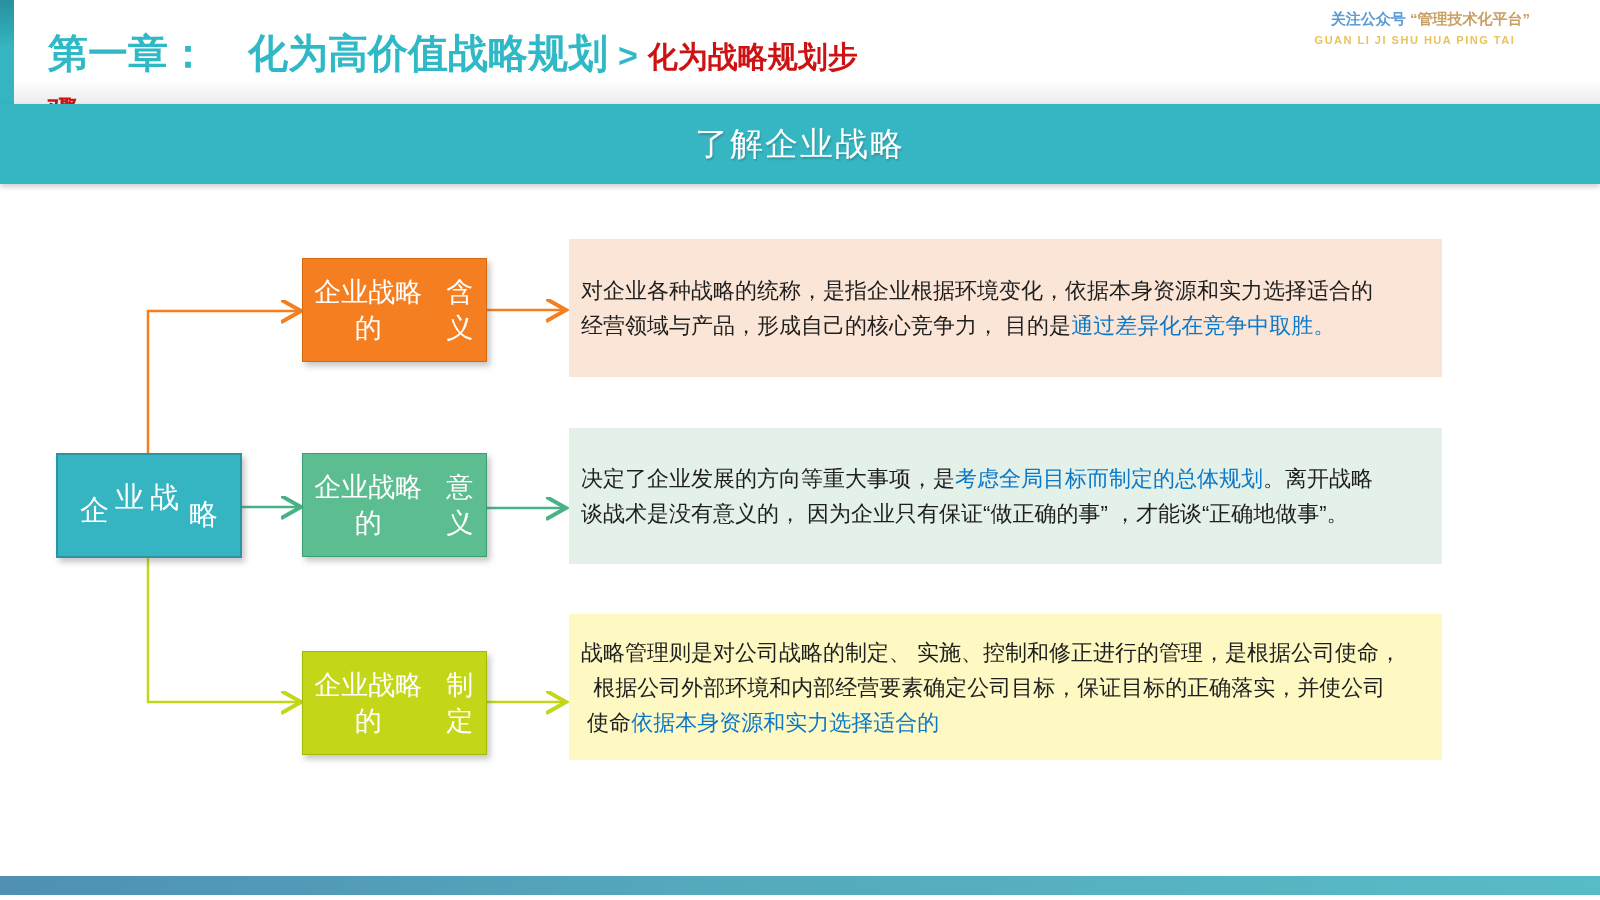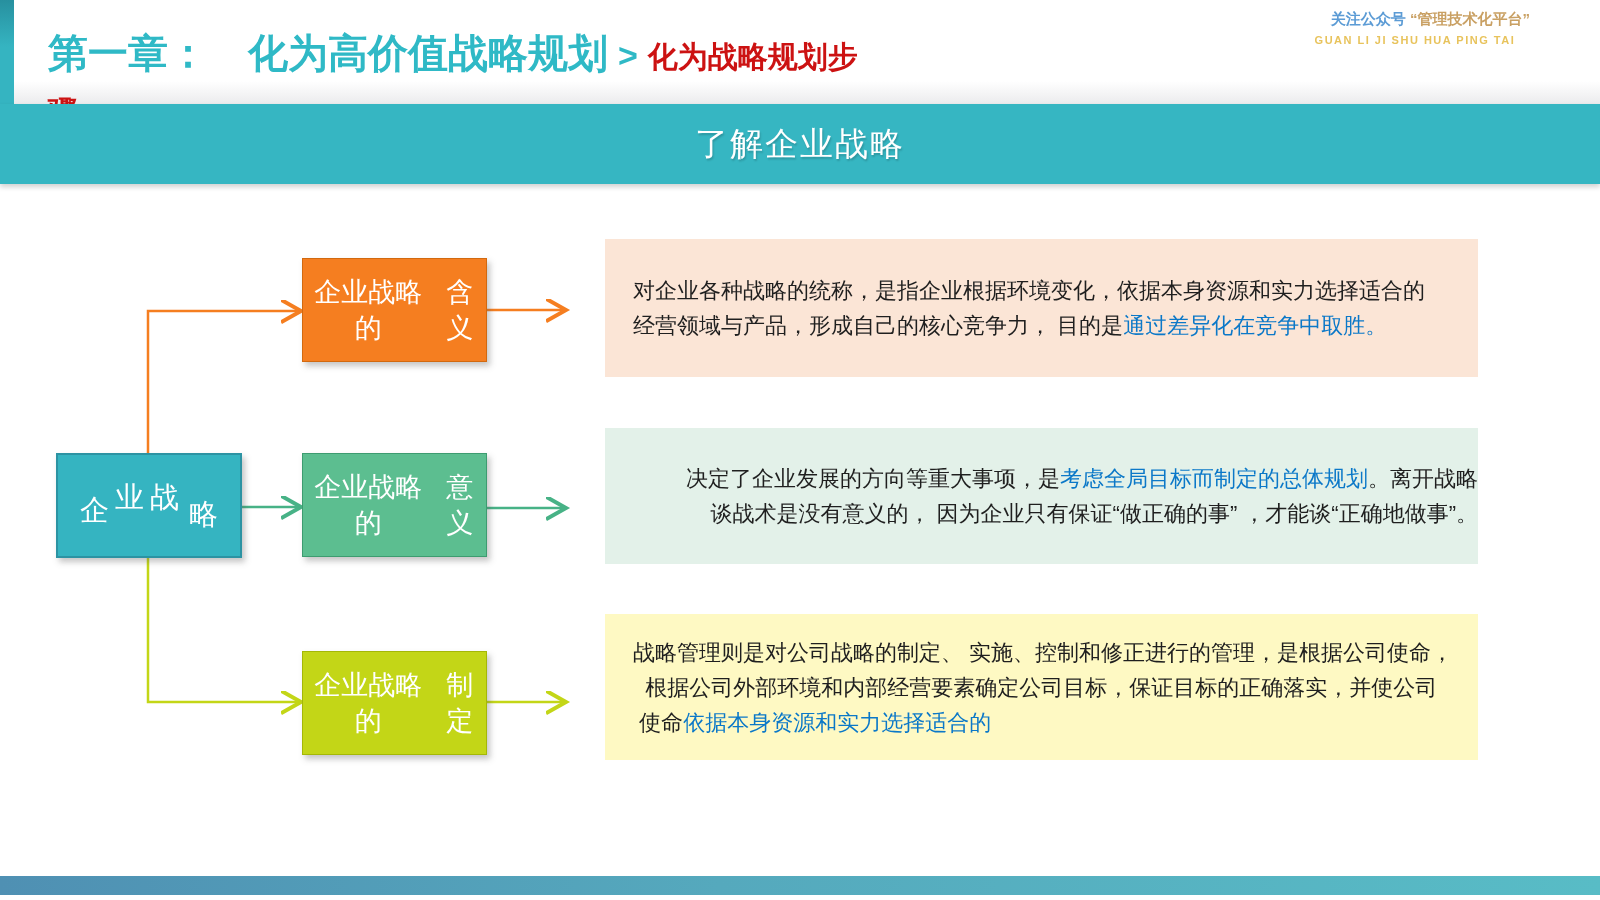--- a/index.html
+++ b/index.html
@@ -69,25 +69,24 @@
   .branch-node { width:185px; height:104px; border:1px solid transparent;
     font-size:27px; line-height:36px; }
   .branch-0 { left:302px; top:258px; }
   .branch-1 { left:302px; top:453px; }
   .branch-2 { left:302px; top:651px; }
 
   
   .desc-box {
     position:absolute; left:569px; width:873px;
     display:flex; flex-direction:column; justify-content:center;
-    padding-left:28px;
-    margin-left:36px;
+    padding-left:12px;
   }
   .desc-0 { top:239px; height:138px; }
-  .desc-1 { top:428px; height:136px;align-items:flex-end; }
+  .desc-1 { top:428px; height:136px; }
   .desc-2 { top:614px; height:146px; }
   .dline { font-size:22px; line-height:35px; white-space:pre; }
   .seg-dark { color:#1f1f1f; }
   .seg-blue { color:#0b78c8; }
 
   
   .connectors { position:absolute; left:0; top:0; width:1600px; height:900px;
     pointer-events:none; z-index:0; }
 
   

